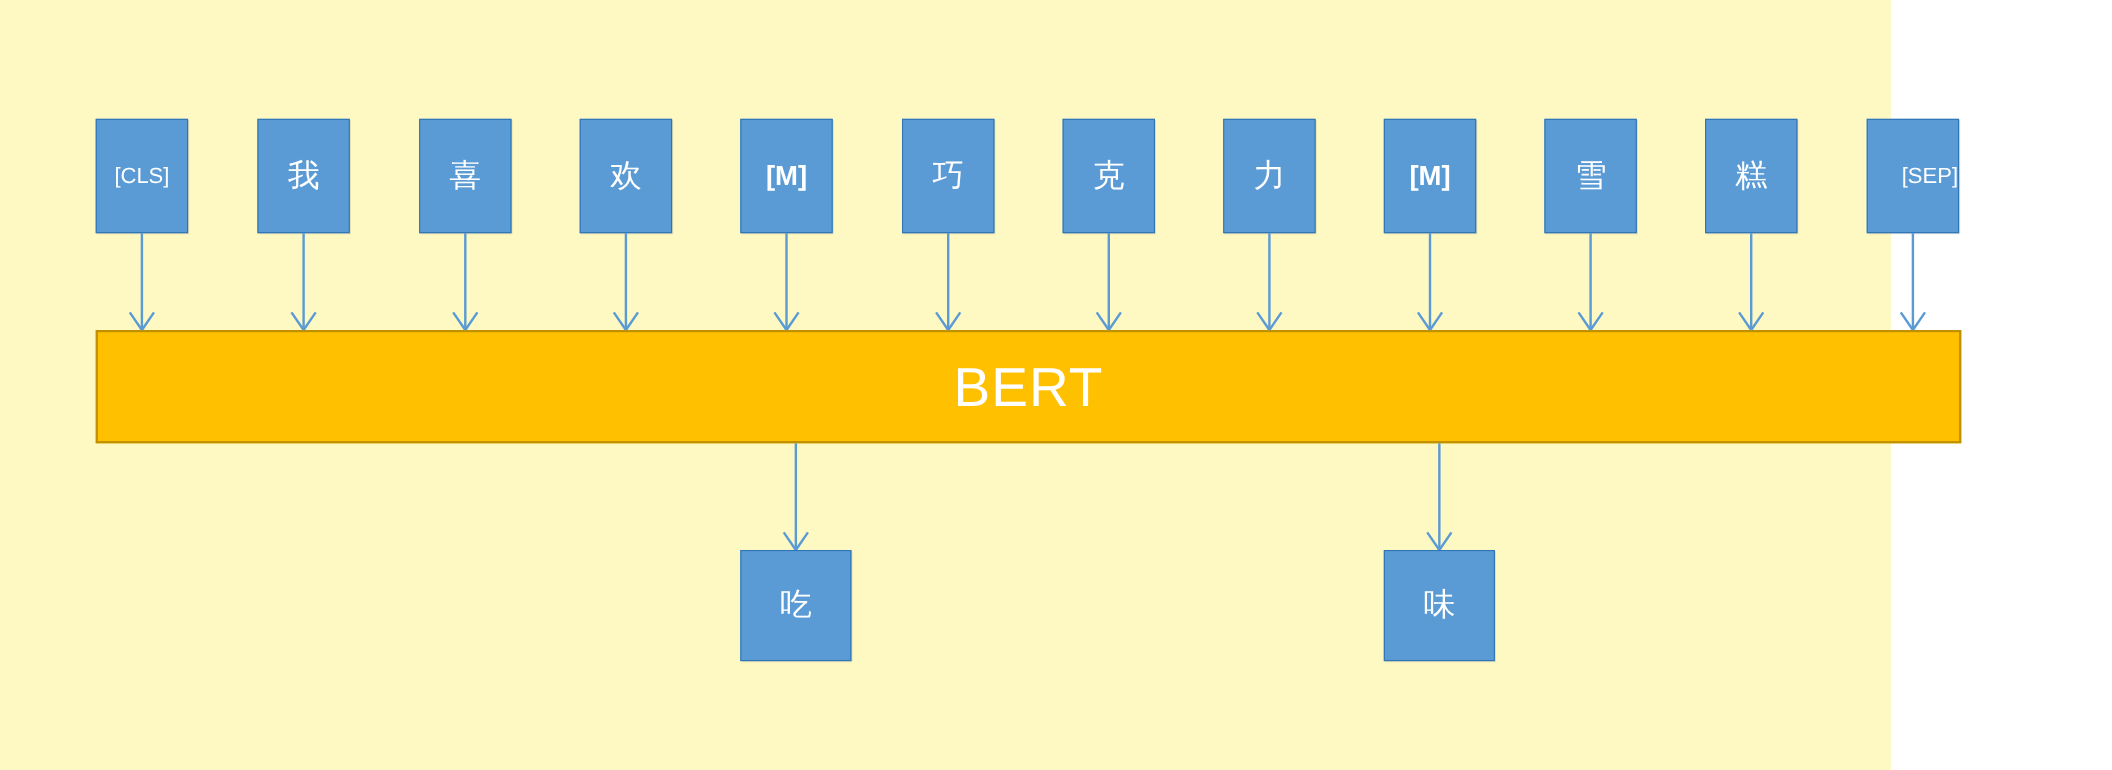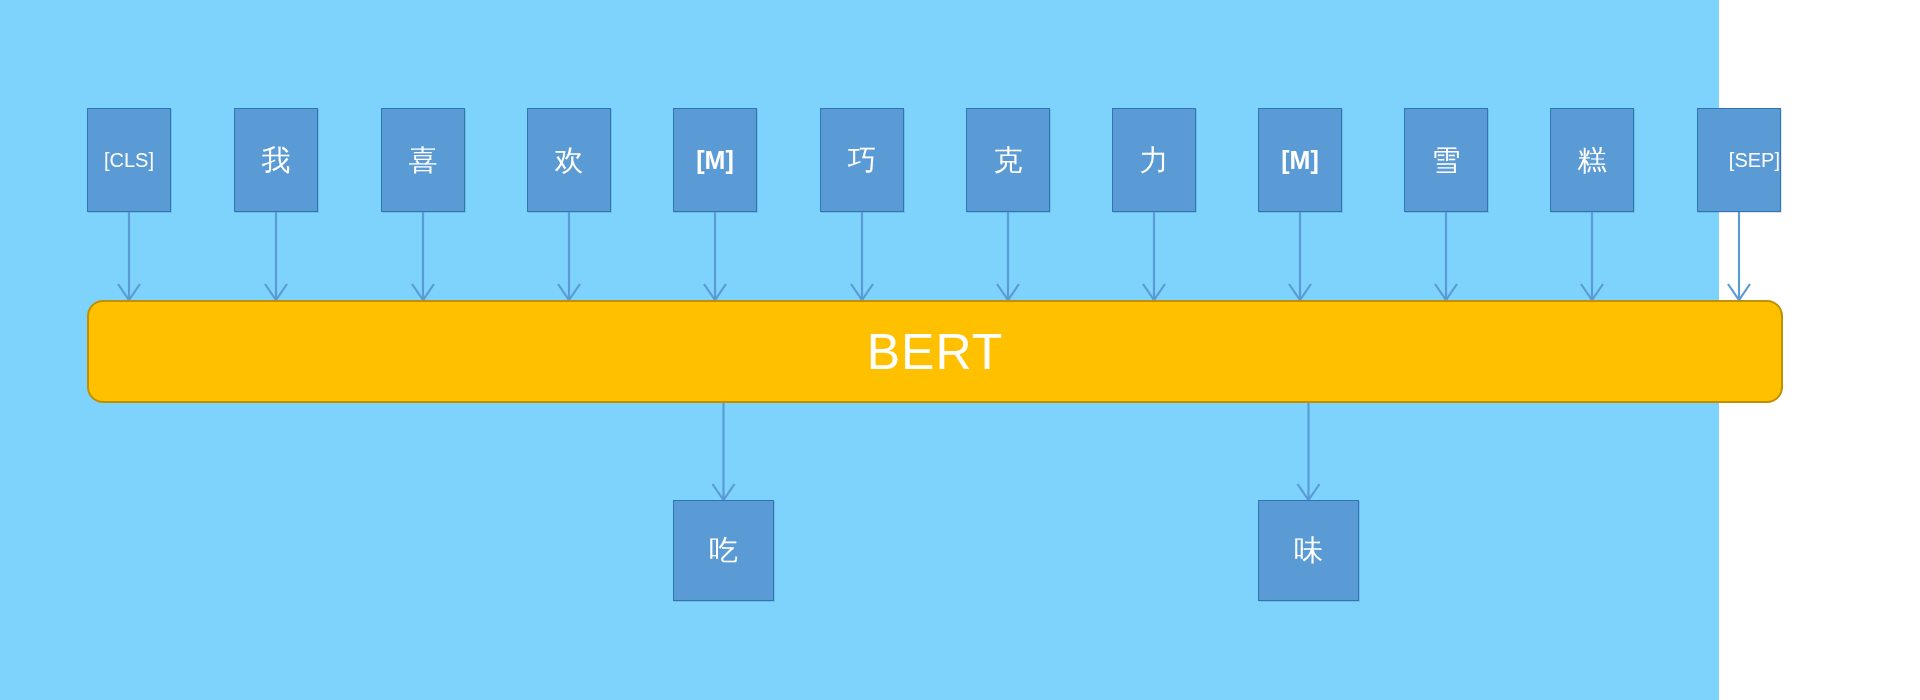--- a/index.html
+++ b/index.html
@@ -11,21 +11,21 @@
   body {
     font-family: "Liberation Sans", "DejaVu Sans", sans-serif;
     width: 1920px;
     height: 700px;
     overflow: hidden;
   }
   #canvas {
     position: relative;
     width: 1719px;
     height: 700px;
-    background: #7dd3fc;
+    background: #fef9c3;
   }
 
   
   .token-box {
     position: absolute;
     box-sizing: border-box;
     background: #5B9BD5;
     border: 1px solid #2E75B6;
     display: flex;
     align-items: center;
@@ -173,21 +173,21 @@
       <line x1="1300" y1="212" x2="1300" y2="300" stroke="#5B9BD5" stroke-width="2.2"></line>
       <path d="M 1289 284 L 1300 300 L 1311 284" fill="none" stroke="#5B9BD5" stroke-width="2.2"></path>
       <line x1="1446" y1="212" x2="1446" y2="300" stroke="#5B9BD5" stroke-width="2.2"></line>
       <path d="M 1435 284 L 1446 300 L 1457 284" fill="none" stroke="#5B9BD5" stroke-width="2.2"></path>
       <line x1="1592" y1="212" x2="1592" y2="300" stroke="#5B9BD5" stroke-width="2.2"></line>
       <path d="M 1581 284 L 1592 300 L 1603 284" fill="none" stroke="#5B9BD5" stroke-width="2.2"></path>
       <line x1="1739" y1="212" x2="1739" y2="300" stroke="#5B9BD5" stroke-width="2.2"></line>
       <path d="M 1728 284 L 1739 300 L 1750 284" fill="none" stroke="#5B9BD5" stroke-width="2.2"></path>
     </svg>
 
-  <div id="bert-bar" style="left: 87px; top: 300px; width: 1696px; height: 103px; background: rgb(255, 192, 0); border-color: rgb(191, 144, 0); border-radius: 16px;">
+  <div id="bert-bar" style="left: 87px; top: 300px; width: 1696px; height: 103px; background: rgb(255, 192, 0); border-color: rgb(191, 144, 0);">
     <span id="bert-label">BERT</span>
   </div>
 
   <svg class="arrow-svg" id="output-arrows" width="1920" height="700" style="left: 0px; top: 0px;">
       <line x1="723.5" y1="403" x2="723.5" y2="500" stroke="#5B9BD5" stroke-width="2.2"></line>
       <path d="M 712.5 484 L 723.5 500 L 734.5 484" fill="none" stroke="#5B9BD5" stroke-width="2.2"></path>
       <line x1="1308.5" y1="403" x2="1308.5" y2="500" stroke="#5B9BD5" stroke-width="2.2"></line>
       <path d="M 1297.5 484 L 1308.5 500 L 1319.5 484" fill="none" stroke="#5B9BD5" stroke-width="2.2"></path>
     </svg>
 

